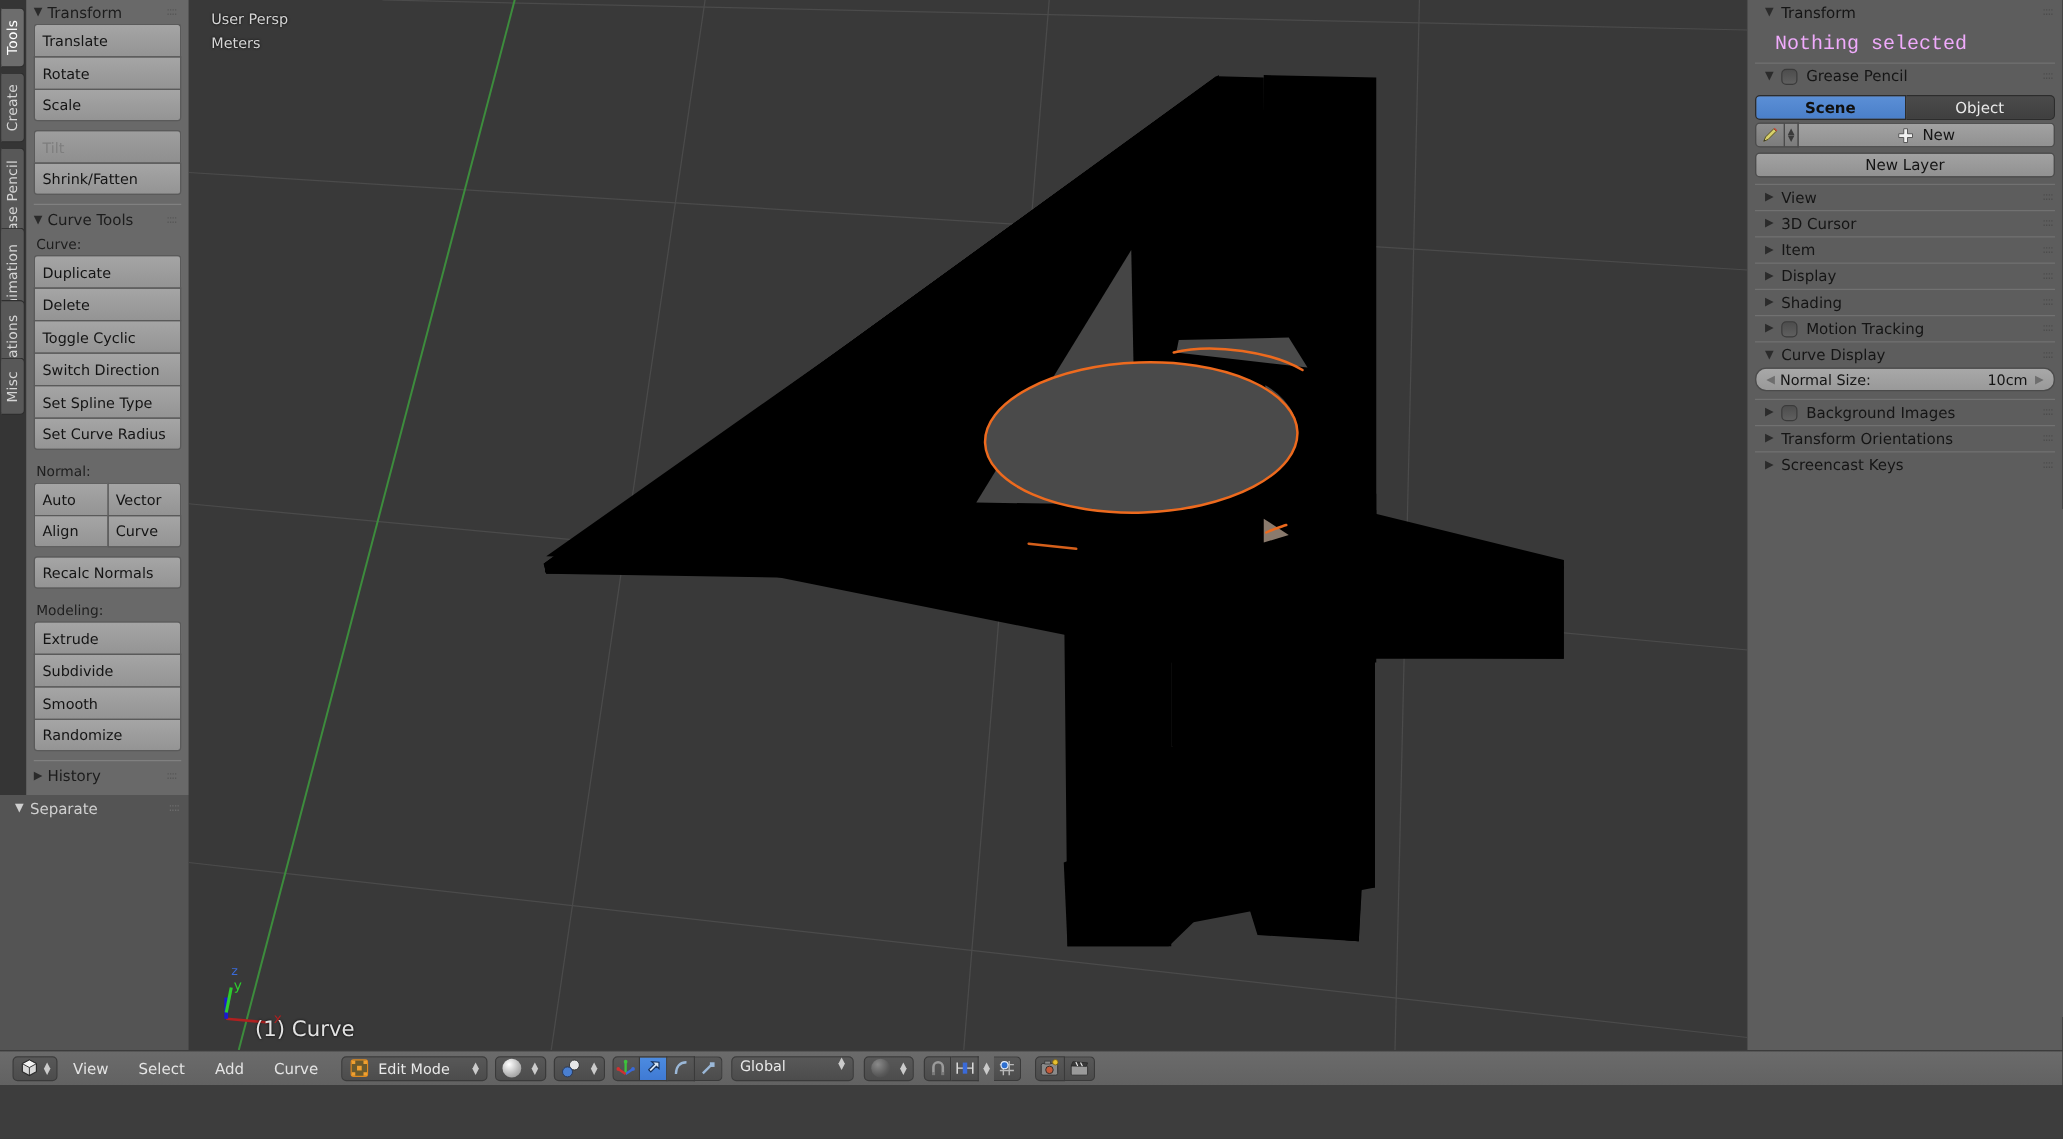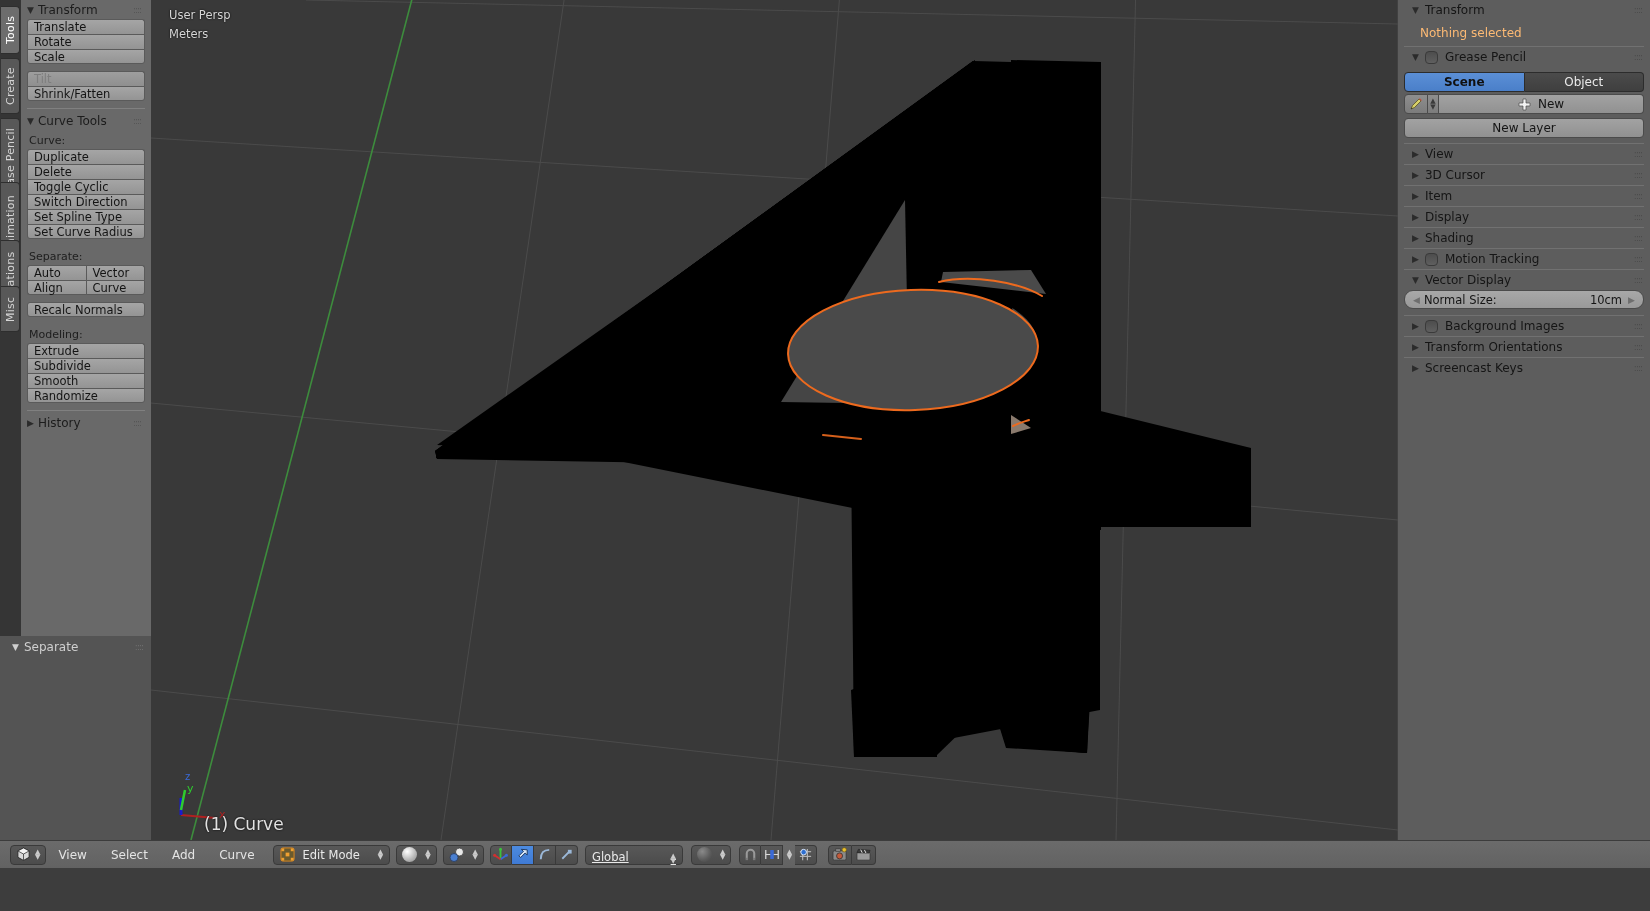--- a/index.html
+++ b/index.html
@@ -47,21 +47,21 @@
     font-weight: normal;
   }
   .panel-hdr .tri { margin-right: 4px; font-size: 9px; color: #2a2a2a; }
   .panel-hdr .grip {
     margin-left: auto; color: #565656; font-size: 9px; letter-spacing: -1px;
     line-height: 6px; width: 12px; overflow: hidden;
   }
   .sublabel { font-size: 11px; color: #1e1e1e; padding: 4px 2px 2px 2px; }
 
   .btn {
-    height: 15px;
+    height: 26px;
     background: linear-gradient(to bottom, #a5a5a5, #949494);
     border: 1px solid #5a5a5a;
     border-radius: 3px;
     color: #141414;
     font-size: 11.5px;
     display: flex; align-items: center;
     padding-left: 6px;
     margin-bottom: 1px;
     text-align: left;
   }
@@ -113,21 +113,21 @@
     padding: 0 6px;
   }
   .prow {
     display: flex; align-items: center; height: 20px;
     font-size: 12px; color: #151515;
     padding-left: 8px;
   }
   .prow .tri { margin-right: 6px; font-size: 9px; color: #2b2b2b; }
   .prow .grip { margin-left: auto; color: #4c4c4c; font-size: 9px; letter-spacing: -1px; margin-right: 2px; }
   .pdiv { height: 1px; background: #717171; }
-  .nothing { font-size: 12px; color: #fdba74; padding: 6px 0 6px 16px; }
+  .nothing { font-size: 16px; color: #f0abfc; padding: 6px 0 6px 16px; font-family: Liberation Mono, monospace; }
 
   .cb-round {
     width: 13px; height: 13px; border-radius: 4px;
     background: linear-gradient(to bottom,#4d4d4d,#5f5f5f);
     border: 1px solid #3a3a3a; margin-right: 7px; flex: 0 0 auto;
   }
 
   .segctl { display: flex; height: 20px; margin: 5px 0 2px 0; }
   .seg {
     flex: 1; display: flex; align-items: center; justify-content: center;
@@ -199,24 +199,24 @@
     width: 22px; height: 20px; display: flex; align-items: center; justify-content: center;
     background: linear-gradient(to bottom,#585858,#4c4c4c);
     border: 1px solid #3a3a3a;
   }
   .icobtn.on { background: linear-gradient(to bottom,#4c8be0,#3f7ad4); }
   .grp { display: flex; margin: 0 3px; }
   .grp .icobtn:first-child { border-radius: 4px 0 0 4px; }
   .grp .icobtn:last-child { border-radius: 0 4px 4px 0; }
   .grp .icobtn + .icobtn { border-left: none; }
   .dropdown {
-    height: 20px; display: flex; align-items: flex-end;
+    height: 20px; display: flex; align-items: flex-start;
     background: linear-gradient(to bottom,#585858,#4c4c4c);
     border: 1px solid #3a3a3a; border-radius: 4px;
-    padding: 0 6px; color: #e9e9e9; font-size: 11.5px; gap: 18px; text-decoration: underline;
+    padding: 0 6px; color: #e9e9e9; font-size: 11.5px; gap: 18px;
   }
   .ball {
     width: 15px; height: 15px; border-radius: 50%;
     background: radial-gradient(circle at 35% 30%, #ffffff, #b4b4b4 60%, #8a8a8a);
   }
   .ball.dark {
     background: radial-gradient(circle at 35% 30%, #8a8a8a, #5a5a5a 60%, #434343);
   }
 </style>
 </head>
@@ -275,21 +275,21 @@
     <div class="sublabel">Curve:</div>
     <div class="btn-group">
       <div class="btn">Duplicate</div>
       <div class="btn">Delete</div>
       <div class="btn">Toggle Cyclic</div>
       <div class="btn">Switch Direction</div>
       <div class="btn">Set Spline Type</div>
       <div class="btn">Set Curve Radius</div>
     </div>
 
-    <div class="sublabel">Separate:</div>
+    <div class="sublabel">Normal:</div>
     <div class="grid2">
       <div class="r">
         <div class="btn">Auto</div>
         <div class="btn">Vector</div>
       </div>
       <div class="r">
         <div class="btn">Align</div>
         <div class="btn">Curve</div>
       </div>
     </div>
@@ -512,21 +512,21 @@
     <div class="prow">
       <span class="tri">▶</span>
       <span class="cb-round"></span>
       <span>Motion Tracking</span>
       <span class="grip">::::</span>
     </div>
     <div class="pdiv"></div>
 
     <div class="prow">
       <span class="tri">▼</span>
-      <span>Vector Display</span>
+      <span>Curve Display</span>
       <span class="grip">::::</span>
     </div>
 
 
     <div class="numfield">
       <span class="arr">◀</span>
       <span class="lbl">Normal Size:</span>
       <span class="val">10cm</span>
       <span class="arr">▶</span>
     </div>

